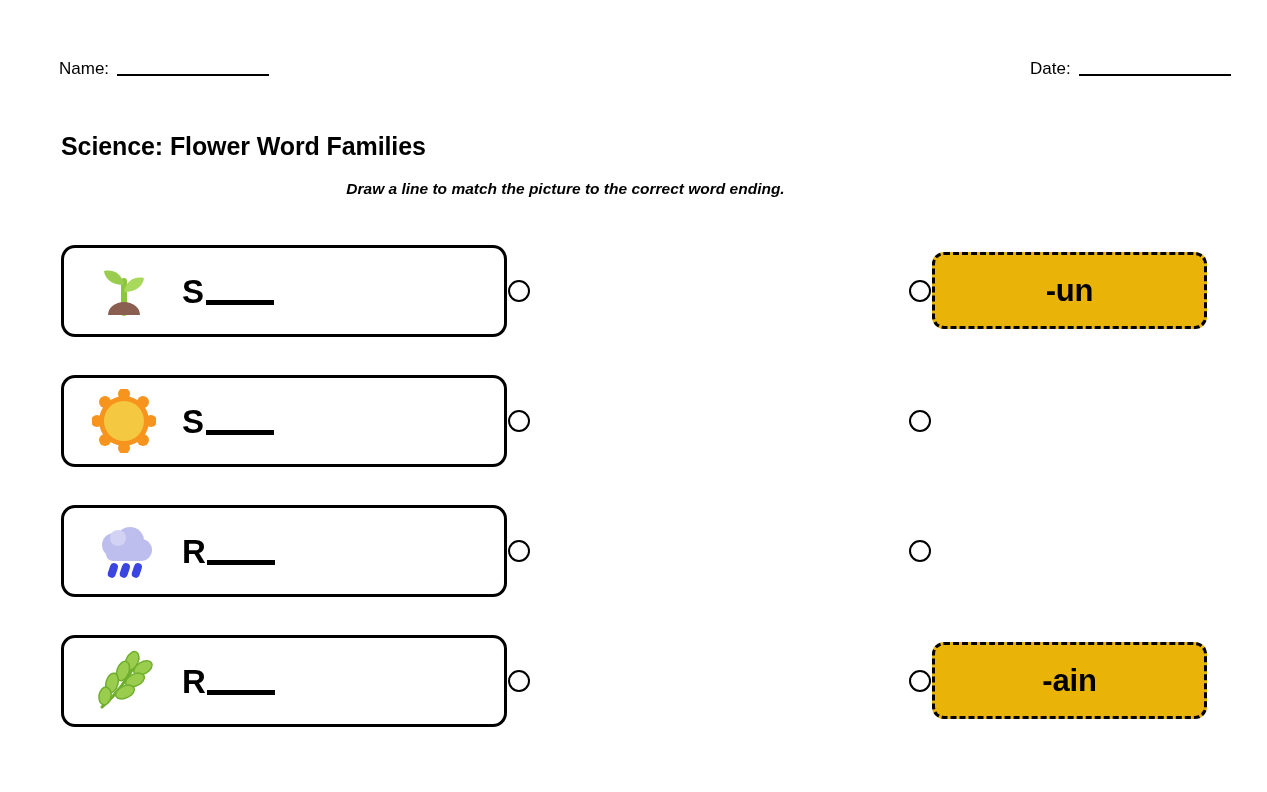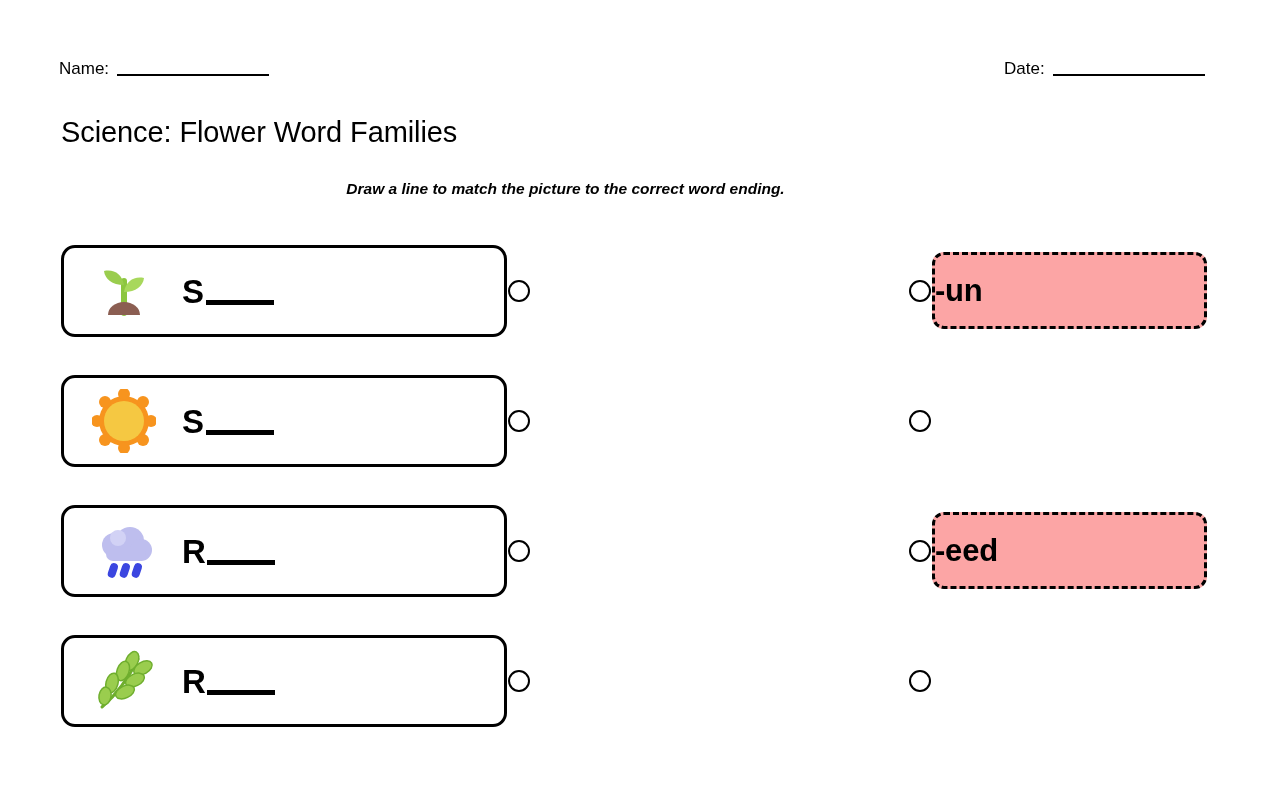--- a/index.html
+++ b/index.html
@@ -28,29 +28,29 @@
     line-height: 20px;
     white-space: nowrap;
   }
   .header-field .rule {
     width: 152px;
     height: 0;
     border-bottom: 2.5px solid #000;
     margin-bottom: 3px;
   }
   #name-field { left: 59px; top: 59px; }
-  #date-field { left: 1004px; top: 59px; text-align: center; }
+  #date-field { left: 1030px; top: 59px; text-align: center; }
 
   
   .worksheet-title {
     position: absolute;
     left: 61px;
-    top: 116px;
-    font-size: 29px;
-    font-weight: normal;
+    top: 132px;
+    font-size: 25px;
+    font-weight: bold;
     letter-spacing: -0.1px;
     white-space: nowrap;
   }
   .worksheet-subtitle {
     position: absolute;
     left: 0;
     top: 180px;
     width: 1131px;
     text-align: center;
     font-size: 15.5px;
@@ -131,24 +131,24 @@
   .ans-card {
     position: absolute;
     left: 932px;
     top: 0;
     width: 275px;
     height: 77px;
     margin-top: 7px;
     box-sizing: border-box;
     border: 3px dashed #000;
     border-radius: 12px;
-    background: #fca5a5;
+    background: #eab308;
     display: flex;
     align-items: center;
-    justify-content: flex-start;
+    justify-content: center;
   }
   .ans-text {
     font-size: 31px;
     font-weight: bold;
     letter-spacing: -0.2px;
   }
 </style>
 </head>
 <body>
 
@@ -234,23 +234,20 @@
           </g>
         </svg>
       </span>
       <span class="word-stem">
         <span class="stem-letter">R</span>
         <span class="stem-blank"></span>
       </span>
     </div>
     <div class="connector connector-left"></div>
     <div class="connector connector-right"></div>
-    <div class="ans-card">
-      <span class="ans-text">-eed</span>
-    </div>
   </div>
 
   <div class="match-row">
     <div class="pic-card">
       <span class="pic-emoji">
         <svg viewBox="0 0 64 64" xmlns="http://www.w3.org/2000/svg">
           <path d="M10 58 C24 46 36 30 46 10" stroke="#6FAE2E" stroke-width="3" fill="none" stroke-linecap="round"></path>
           <g fill="#9ACD4E" stroke="#6FAE2E" stroke-width="1.5">
             <ellipse cx="40" cy="12" rx="6" ry="10" transform="rotate(25 40 12)"></ellipse>
             <ellipse cx="51" cy="19" rx="6" ry="10" transform="rotate(60 51 19)"></ellipse>
@@ -262,15 +259,18 @@
           </g>
         </svg>
       </span>
       <span class="word-stem">
         <span class="stem-letter">R</span>
         <span class="stem-blank"></span>
       </span>
     </div>
     <div class="connector connector-left"></div>
     <div class="connector connector-right"></div>
+    <div class="ans-card">
+      <span class="ans-text">-ain</span>
+    </div>
   </div>
 
 </div>
 
 </body></html>

